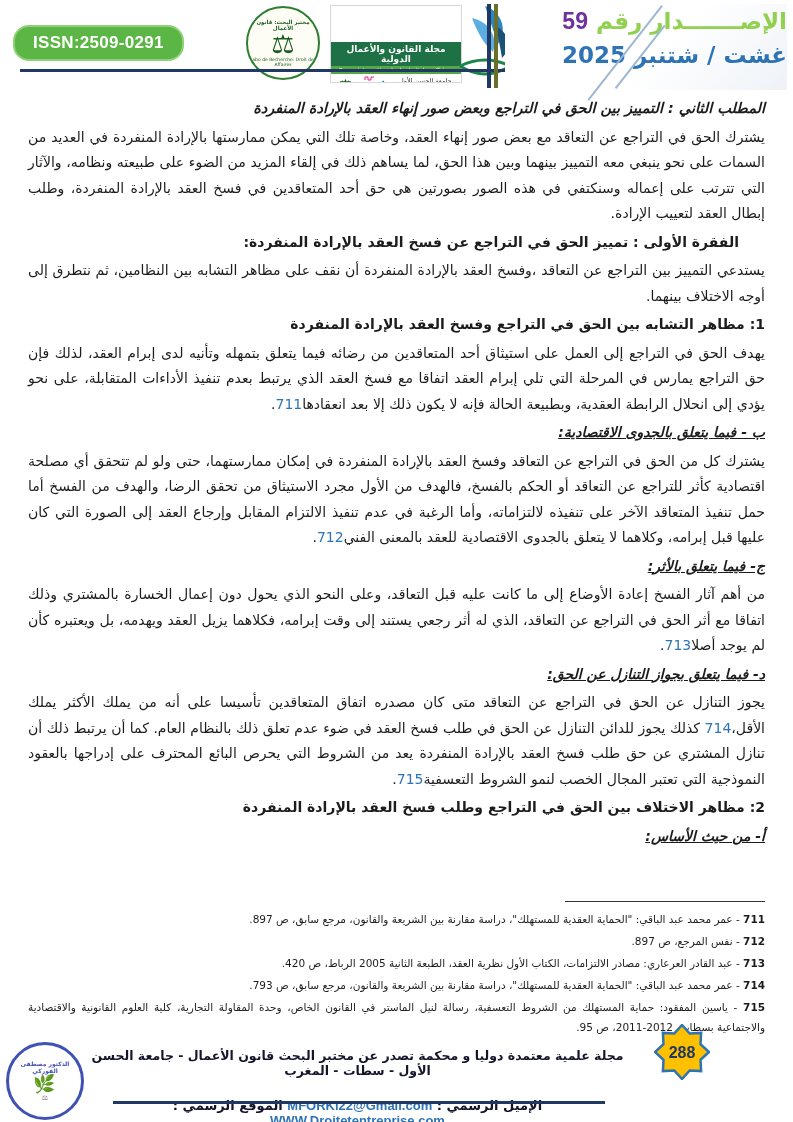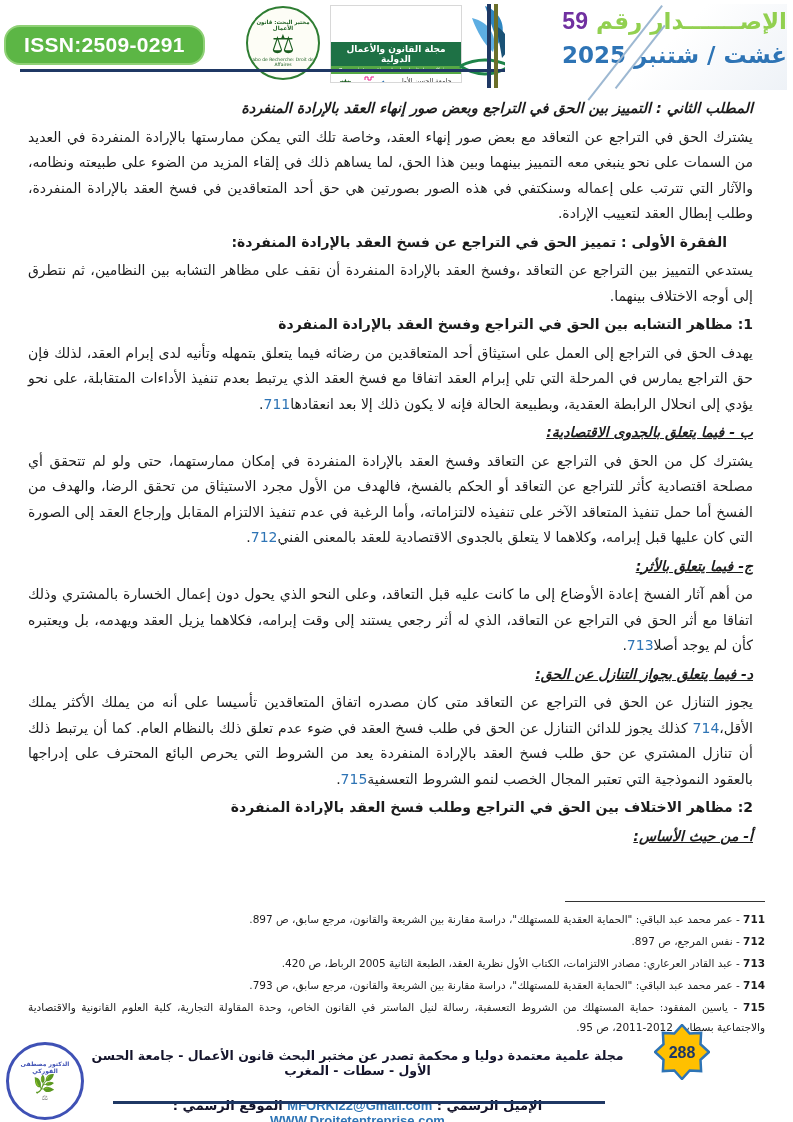--- a/index.html
+++ b/index.html
@@ -6,23 +6,23 @@
   html,body { margin:0; padding:0; background:#9a9a9a; }
   .page {
     position:relative; width:793px; height:1122px; margin:0 auto;
     background:#ffffff; overflow:hidden;
     font-family:"DejaVu Sans", sans-serif; color:#1c1c1c;
   }
 
   
   .header { position:absolute; top:0; left:0; width:793px; height:92px; }
   .issn-pill {
-    position:absolute; left:4px; top:25px; padding:6px 18px;
+    position:absolute; left:13px; top:25px; padding:6px 18px;
     background:#5cb645; border:2px solid #8fd176; border-radius:16px;
-    color:#ffffff; font-weight:bold; font-size:21px;
+    color:#ffffff; font-weight:bold; font-size:17px;
     font-family:"Liberation Sans", sans-serif; letter-spacing:.3px;
   }
   .lab-logo {
     position:absolute; left:246px; top:6px; width:74px; height:74px;
     border-radius:50%; border:2px solid #2e7d32; background:#fdfdf6;
     display:flex; flex-direction:column; align-items:center; justify-content:center;
     text-align:center; overflow:hidden;
   }
   .lab-logo .ring-ar { font-size:5.5px; color:#1b5e20; font-weight:bold; }
   .lab-logo .scales { font-size:26px; color:#1b5e20; line-height:1; }
@@ -51,21 +51,21 @@
   .issue-line { font-size:23px; font-weight:bold; color:#92d050; white-space:nowrap; }
   .issue-num { color:#7030a0; font-family:"Liberation Sans", sans-serif; }
   .date-line { font-size:23px; font-weight:bold; color:#2e74b5; margin-top:7px; white-space:nowrap;
                text-shadow:0 0 2px #ffffff; }
   .slash { position:absolute; background:#9db8d2; height:1.5px; }
   .slash.s1 { width:120px; left:60px; top:48px; transform:rotate(-52deg); }
   .slash.s2 { width:80px; left:95px; top:52px; transform:rotate(-52deg); }
 
   
   .content {
-    position:absolute; top:96px; left:28px; right:40px;
+    position:absolute; top:96px; left:28px; right:28px;
     direction:rtl; text-align:justify; font-size:14px; line-height:25.5px;
   }
   .content p { margin:0 0 3px 0; }
   .t-title { font-weight:bold; font-style:italic; font-size:14.5px; text-align:right; }
   .t-head  { font-weight:bold; text-align:right; }
   .t-head.indent { padding-right:26px; }
   .t-sub { font-weight:bold; font-style:italic; text-decoration:underline; text-align:right; }
   .ref { color:#2e74b5; }
 
   

